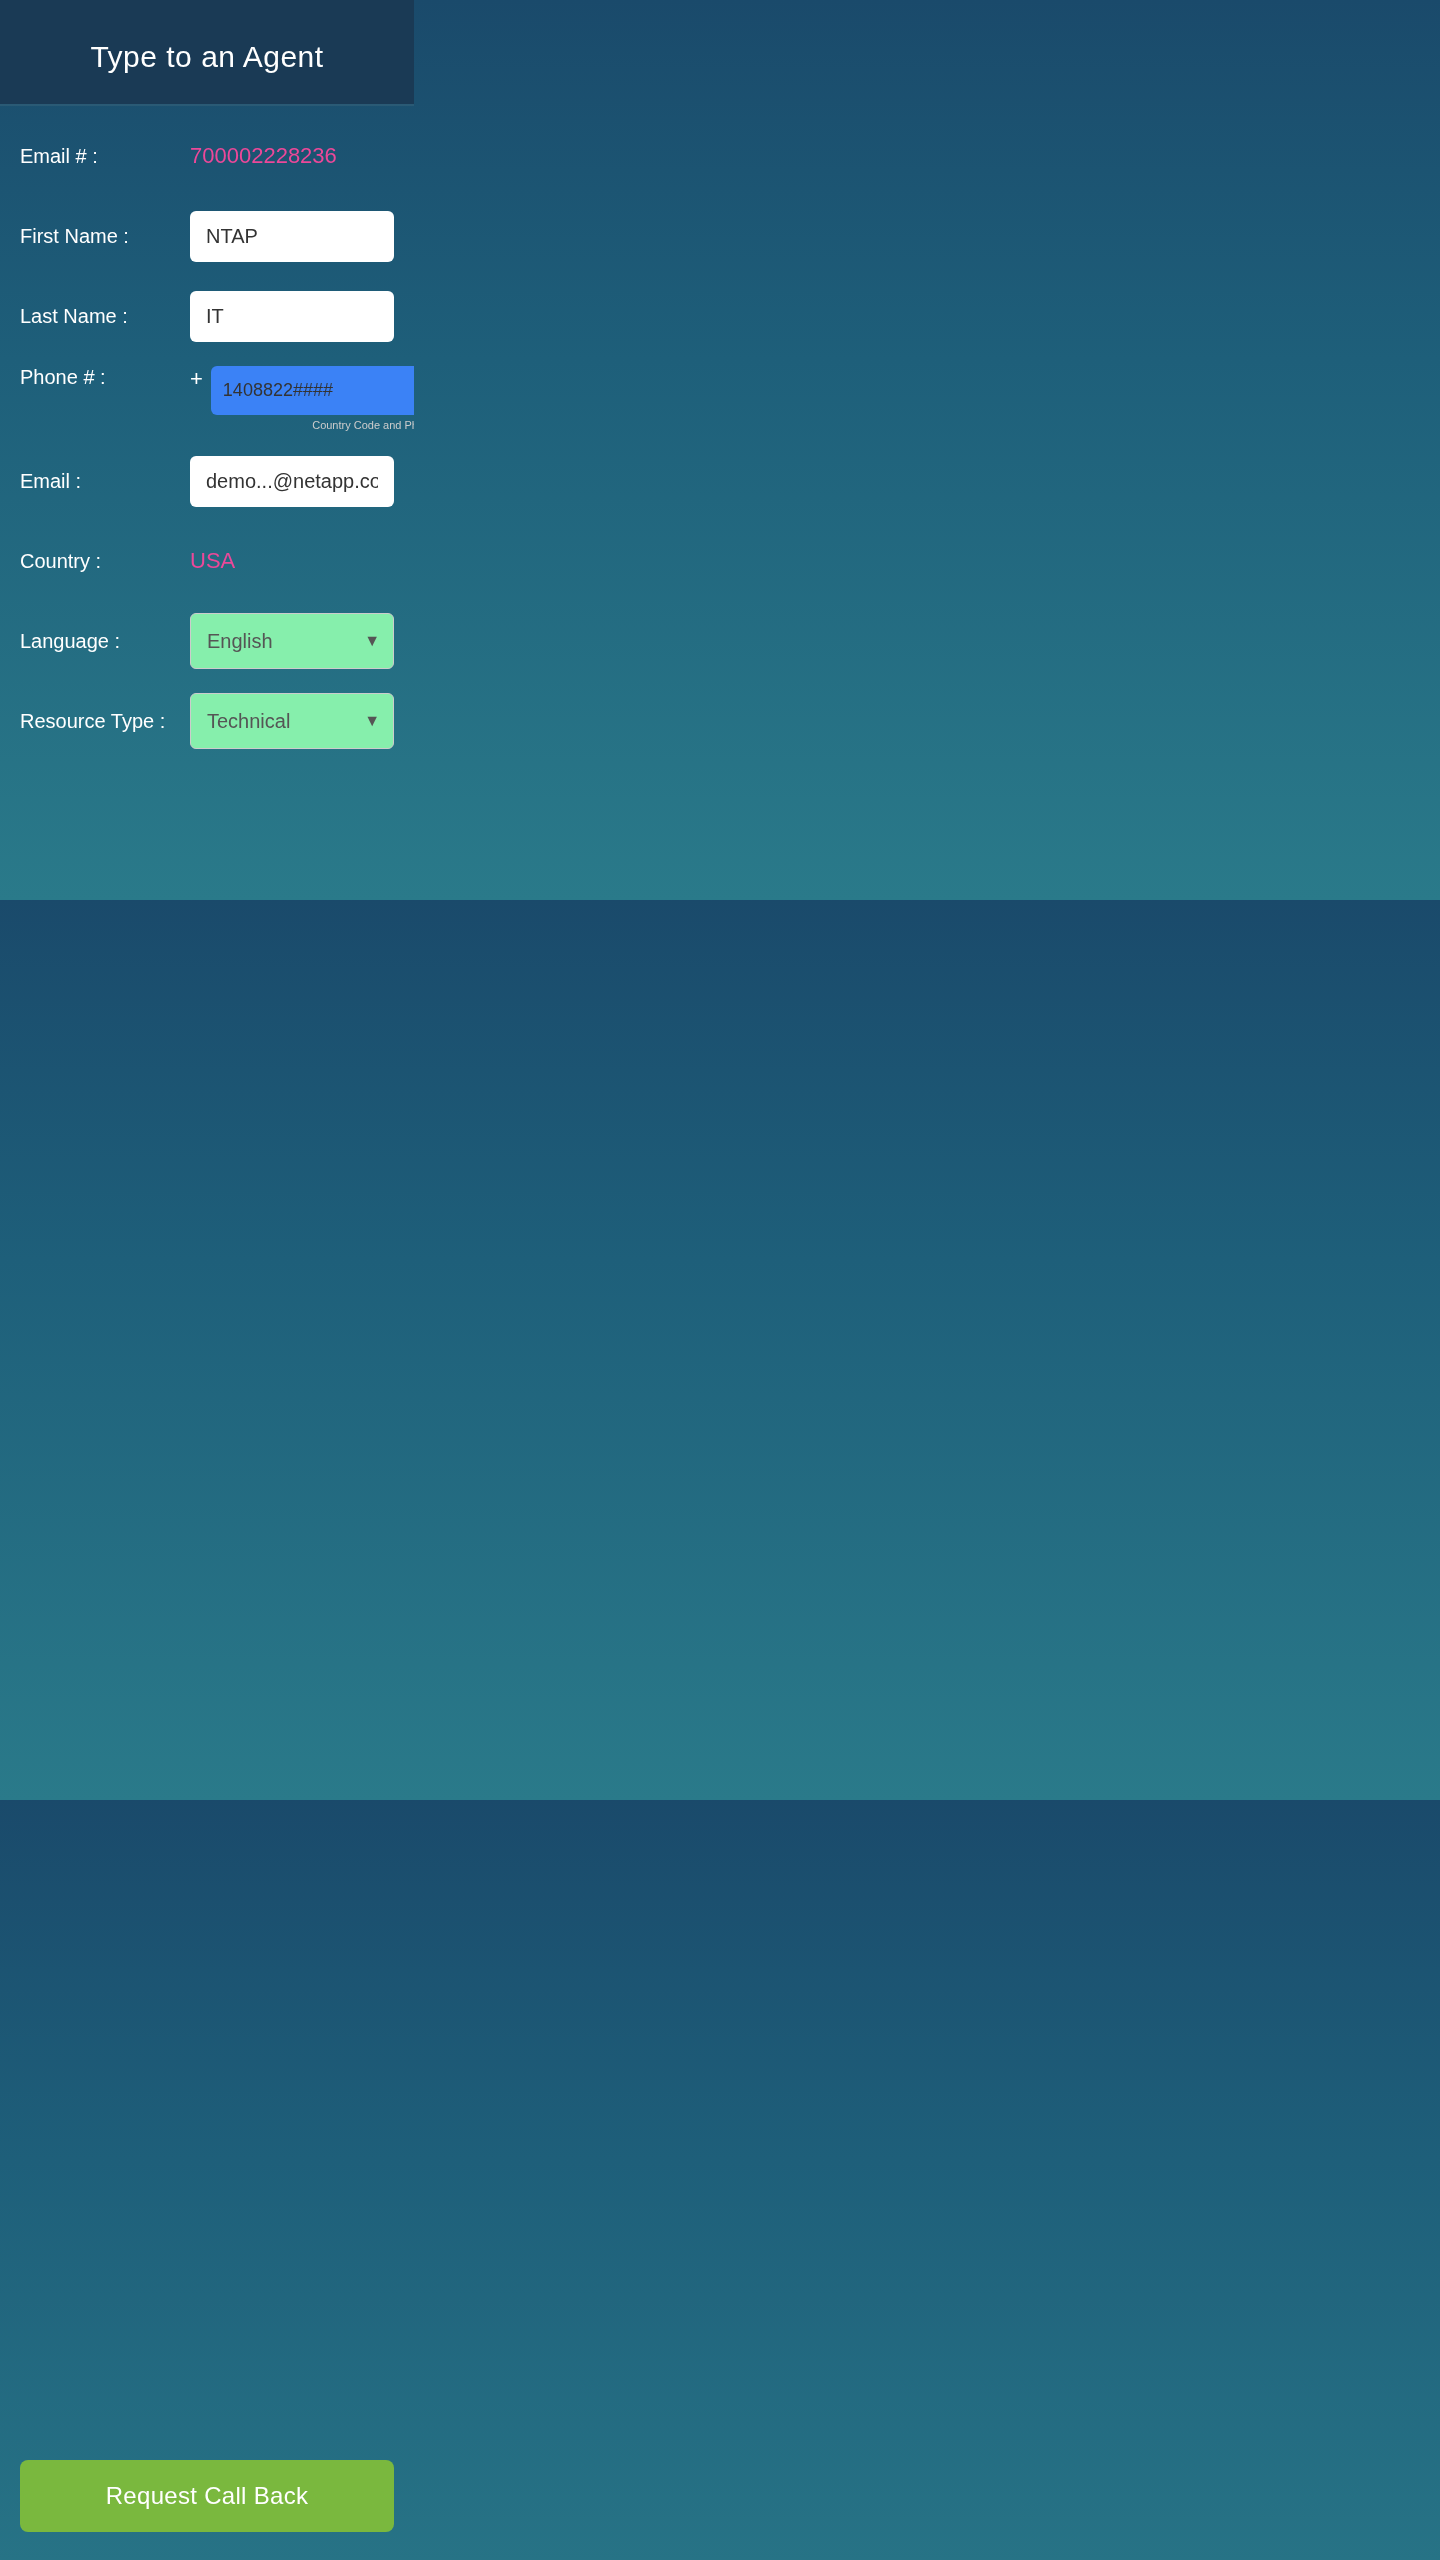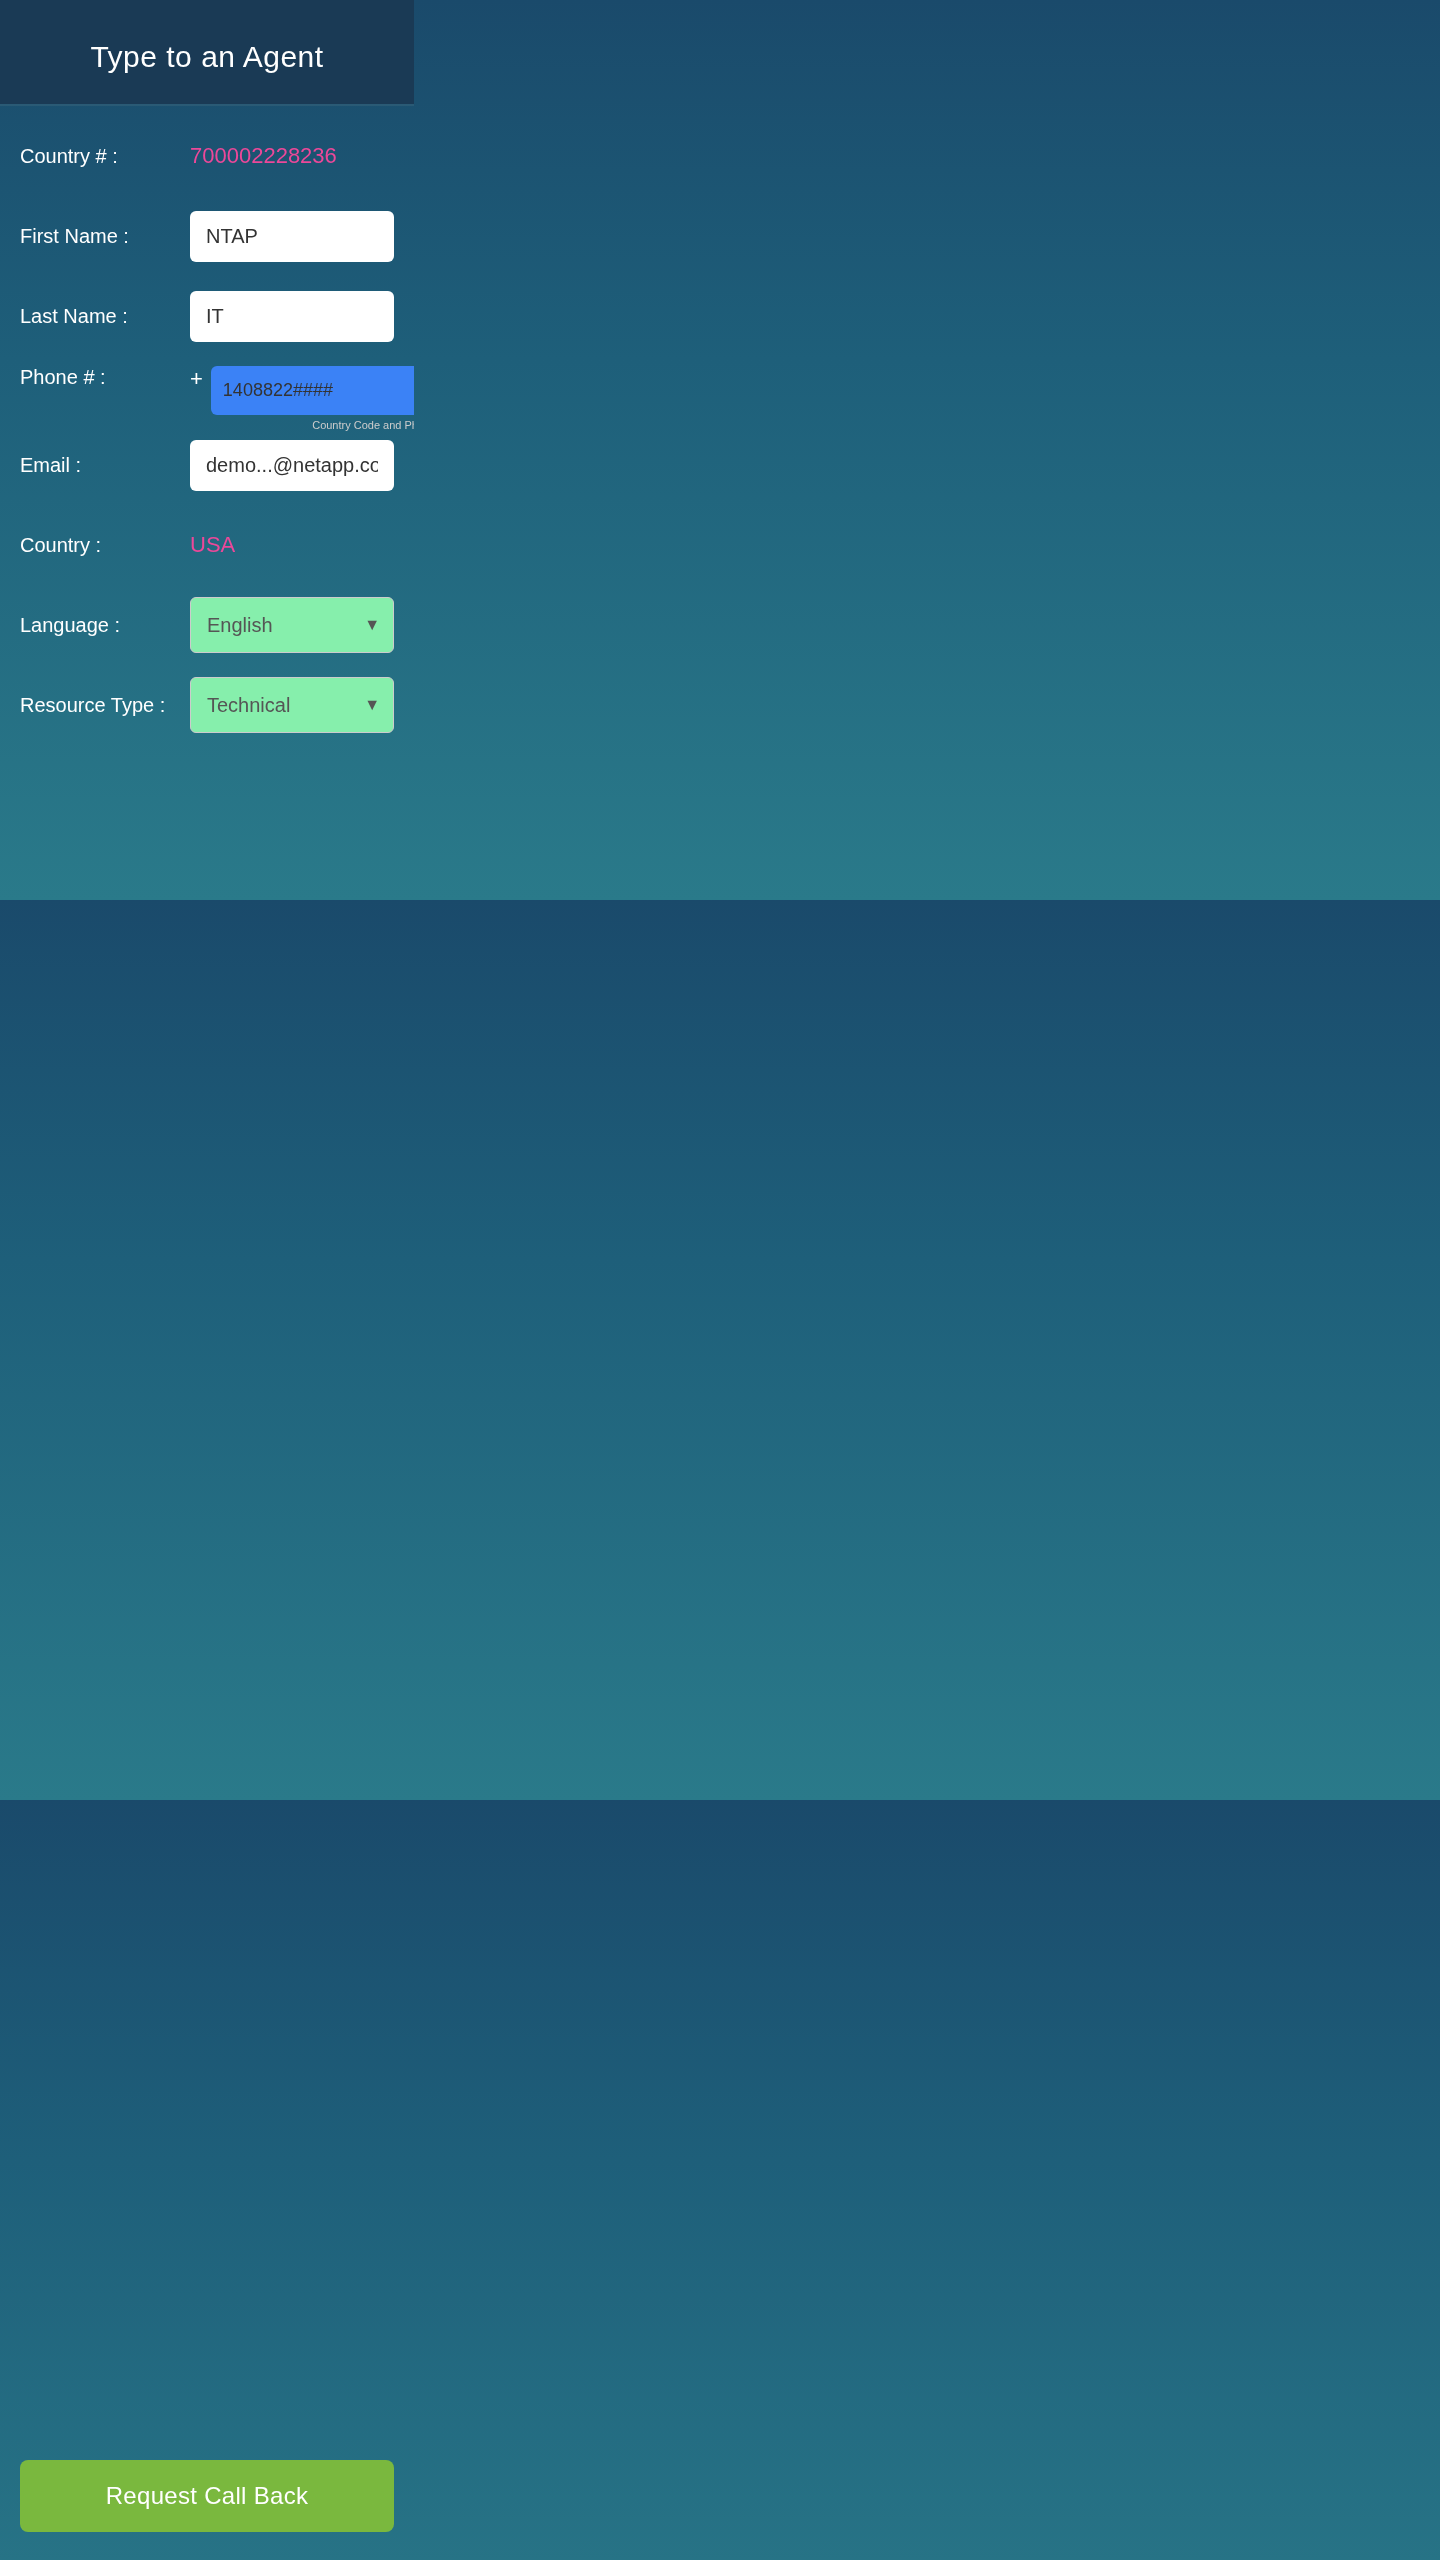--- a/index.html
+++ b/index.html
@@ -69,21 +69,21 @@
       width: 100%;
     }
 
     .form-input::placeholder {
       color: #999;
     }
 
     .phone-row {
       display: flex;
       align-items: flex-start;
-      margin-bottom: 4px;
+      margin-bottom: 20px;
       min-height: 60px;
     }
 
     .phone-label-area {
       width: 170px;
       display: flex;
       align-items: center;
       flex-shrink: 0;
     }
 
@@ -206,21 +206,21 @@
 </head>
 <body>
 
 <div class="header">
   <h1 class="header-title">Type to an Agent</h1>
 </div>
 
 <div class="form-container">
 
   <div class="form-row">
-    <span class="form-label">Country # :</span>
+    <span class="form-label">Email # :</span>
     <span class="form-value">700002228236</span>
   </div>
 
   <div class="form-row">
     <span class="form-label">First Name :</span>
     <input class="form-input" type="text" value="NTAP" style="">
   </div>
 
   <div class="form-row">
     <span class="form-label">Last Name :</span>

